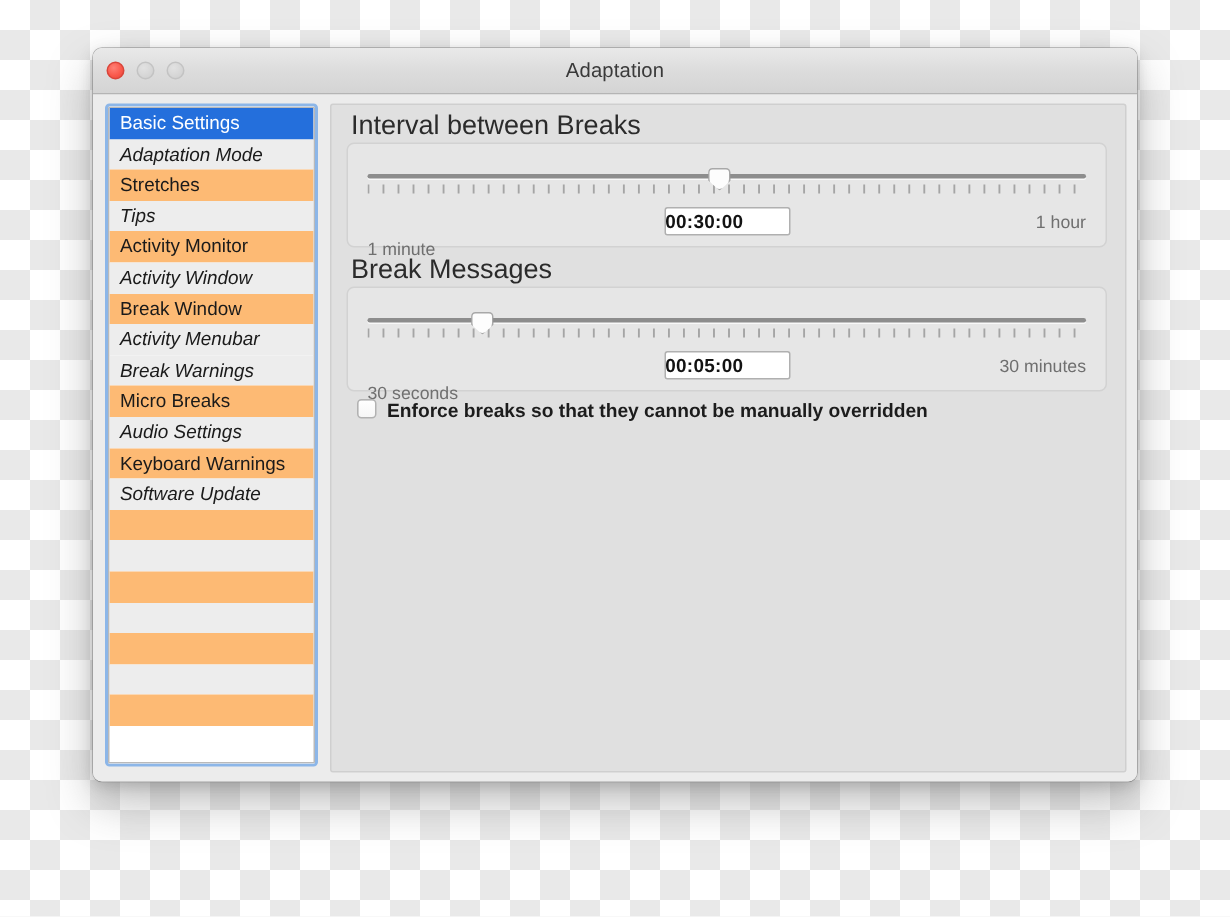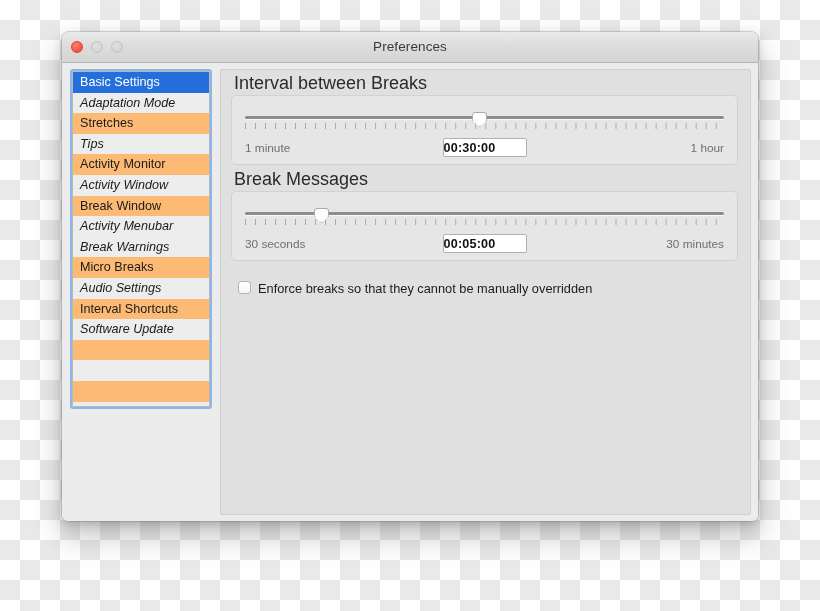--- a/index.html
+++ b/index.html
@@ -91,21 +91,21 @@
     height: 458px;
     background: #ececec;
   }
 
   
   .sidebar {
     position: absolute;
     left: 8px;
     top: 6px;
     width: 142px;
-    height: 340px;
+    height: 442px;
     box-sizing: border-box;
     border: 2px solid #8cb6e8;
     border-radius: 3px;
     padding: 0;
     background: #ffffff;
     overflow: hidden;
   }
   .sidebar-inner {
     border: 1px solid #b9b9b9;
     height: 100%;
@@ -216,21 +216,21 @@
     top: 42px;
     height: 20px;
   }
   .lbl-min, .lbl-max {
     position: absolute;
     top: 2px;
     font-size: 11.8px;
     color: #6f6f6f;
     line-height: 16px;
   }
-  .lbl-min { left: 0; }
+  .lbl-min { left: 0; margin-top: 18px; }
   .lbl-max { right: 0; }
 
   .value-field {
     position: absolute;
     left: 50%;
     transform: translateX(-50%);
     top: 0px;
     width: 84px;
     height: 19px;
     line-height: 19px;
@@ -242,24 +242,25 @@
     border: 1px solid #b0b0b0;
     border-radius: 2px;
     box-sizing: border-box;
     letter-spacing: 0.2px;
   }
 
   
   .checkbox-row {
     position: absolute;
     left: 17px;
-    top: 211px;
+    top: 196px;
     display: flex;
     align-items: flex-start;
     gap: 7px;
+    font-weight: bold;
   }
   .checkbox-box {
     width: 13px;
     height: 13px;
     border: 1px solid #b2b2b2;
     border-radius: 3px;
     background: linear-gradient(to bottom, #ffffff 0%, #f6f6f6 100%);
     box-sizing: border-box;
     flex: 0 0 auto;
   }
@@ -275,39 +276,39 @@
 <div id="canvas">
 
   <div id="window">
 
     <div class="titlebar">
       <div class="traffic">
         <div class="light close"></div>
         <div class="light minimize"></div>
         <div class="light zoom"></div>
       </div>
-      <div class="window-title">Preferences</div>
+      <div class="window-title">Adaptation</div>
     </div>
 
     <div class="body">
 
       <div class="sidebar">
         <div class="sidebar-inner" id="sidebar-list">
             <div class="side-row odd selected">Basic Settings</div>
             <div class="side-row even">Adaptation Mode</div>
             <div class="side-row odd">Stretches</div>
             <div class="side-row even">Tips</div>
             <div class="side-row odd">Activity Monitor</div>
             <div class="side-row even">Activity Window</div>
             <div class="side-row odd">Break Window</div>
             <div class="side-row even">Activity Menubar</div>
             <div class="side-row even">Break Warnings</div>
             <div class="side-row odd">Micro Breaks</div>
             <div class="side-row even">Audio Settings</div>
-            <div class="side-row odd">Interval Shortcuts</div>
+            <div class="side-row odd">Keyboard Warnings</div>
             <div class="side-row even">Software Update</div>
             <div class="side-row odd"></div>
             <div class="side-row even"></div>
             <div class="side-row odd"></div>
             <div class="side-row even"></div>
             <div class="side-row odd"></div>
             <div class="side-row even"></div>
             <div class="side-row odd"></div>
           </div>
       </div>

